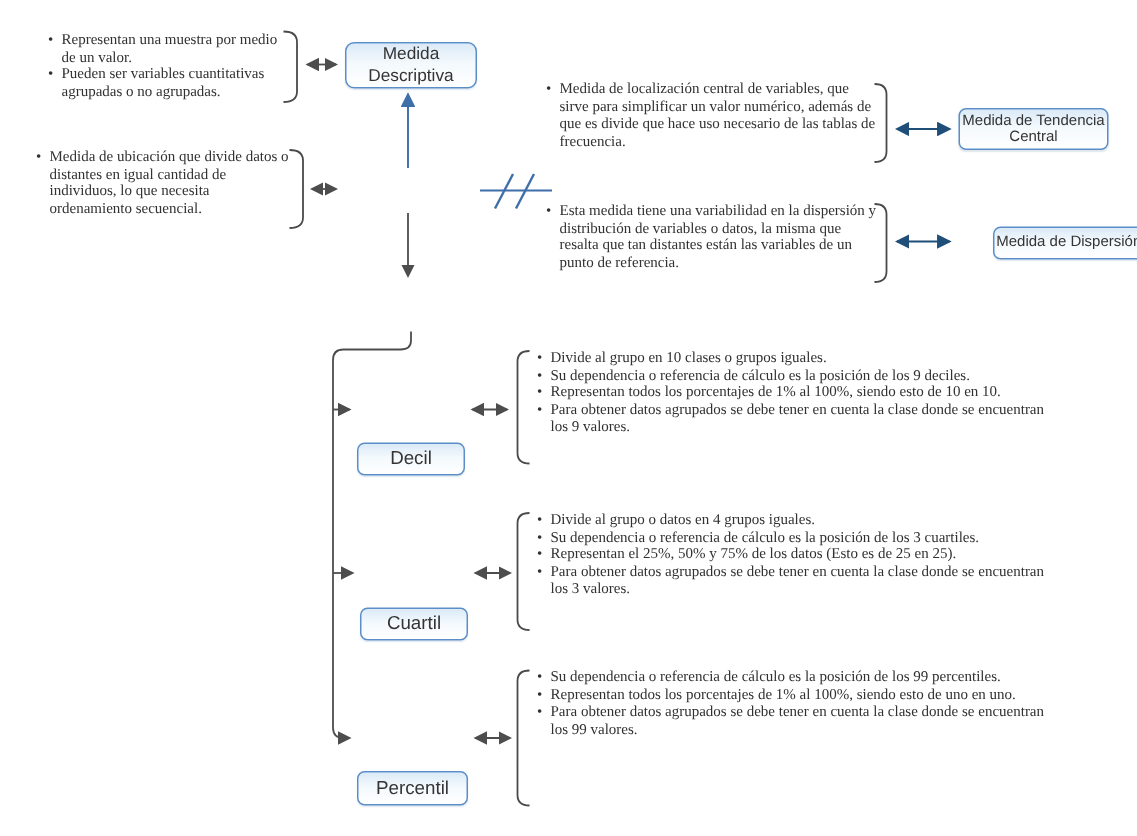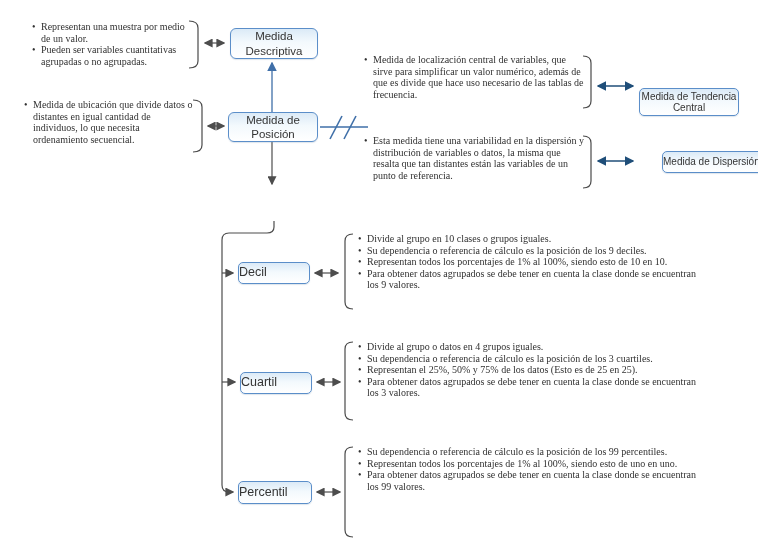--- a/index.html
+++ b/index.html
@@ -21,26 +21,26 @@
   .wire-blue{stroke:var(--connector-blue);stroke-width:1.3;fill:none;}
   .wire-navy{stroke:var(--connector-navy);stroke-width:1.3;fill:none;}
   .bracket{stroke:#4a4a4a;stroke-width:1.2;fill:none;}
   .mh-gray{fill:var(--connector-gray);}
   .mh-navy{fill:var(--connector-navy);}
   .mh-blue{fill:var(--connector-blue);}
   .node{
     position:absolute;box-sizing:border-box;
     border:1.3px solid var(--node-border);border-radius:6px;
     background:linear-gradient(180deg,var(--node-fill) 0%,#f3f9fd 45%,#ffffff 100%);
-    display:flex;align-items:center;justify-content:flex-start;text-align:center;
+    display:flex;align-items:center;justify-content:center;text-align:center;
     font-size:11.5px;line-height:1.22;color:#343434;
     box-shadow:0 1px 1px rgba(120,150,180,0.25);
   }
   .node.small{font-size:10px;border-radius:5px;line-height:1.15;}
-  .node.mid{font-size:12.5px;border-radius:5px;}
+  .node.mid{font-size:12.5px;border-radius:5px;margin-top:33px;}
   .node.ellipse{border-radius:50%;font-size:9.5px;padding:0 7px;box-shadow:none;}
   .note{position:absolute;font-size:10px;line-height:11.6px;color:#313131;}
   ul.bullets{margin:0;padding:0;list-style:none;font-family:Liberation Serif, serif;}
   .bullets li{position:relative;padding-left:11px;}
   .bullets li::before{content:"\2022";position:absolute;left:2px;}
 </style>
 </head>
 <body>
 
 <div class="canvas">
@@ -91,25 +91,22 @@
     <line class="wire-navy" x1="598" y1="86" x2="633" y2="86" marker-start="url(#m-navy)" marker-end="url(#m-navy)"></line>
 
     <path class="bracket" d="M583 136 Q591 136 591 143 L591 181 Q591 188 583 188"></path>
     <line class="wire-navy" x1="598" y1="161" x2="633" y2="161" marker-start="url(#m-navy)" marker-end="url(#m-navy)"></line>
   </svg>
 
   <div class="node" style="left:230px;top:28px;width:88px;height:31px">
     <span>Medida Descriptiva</span>
   </div>
 
-  <div class="node" style="left:228px;top:112px;width:90px;height:30px">
-    <span>Medida de Posición</span>
-  </div>
 
-  <div class="node small" style="left:639px;top:88px;width:100px;height:28px">
+  <div class="node small" style="left:639px;top:72px;width:100px;height:28px">
     <span>Medida de Tendencia Central</span>
   </div>
 
   <div class="node small" style="left:662px;top:151px;width:101px;height:22px">
     <span>Medida de Dispersión</span>
   </div>
 
 
   <div class="node mid" style="left:238px;top:262px;width:72px;height:22px">
     <span>Decil</span>

